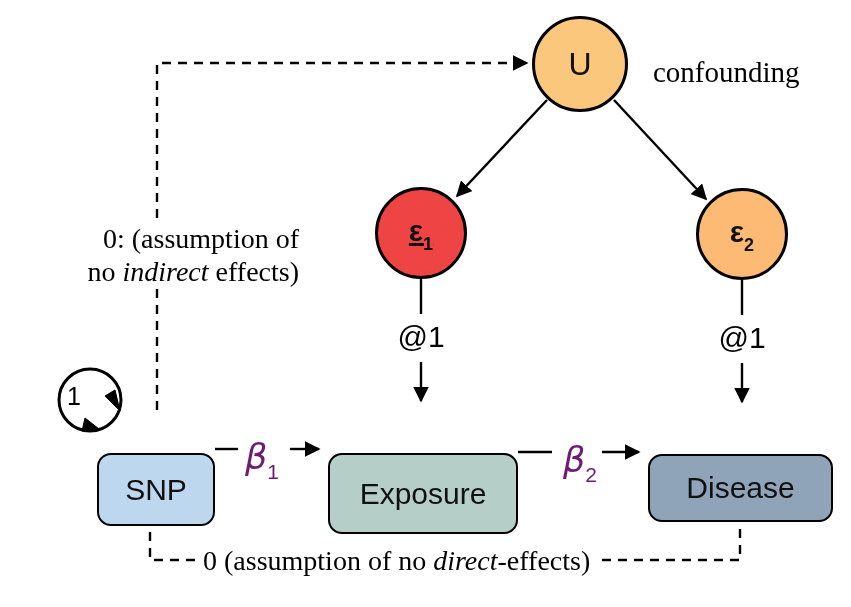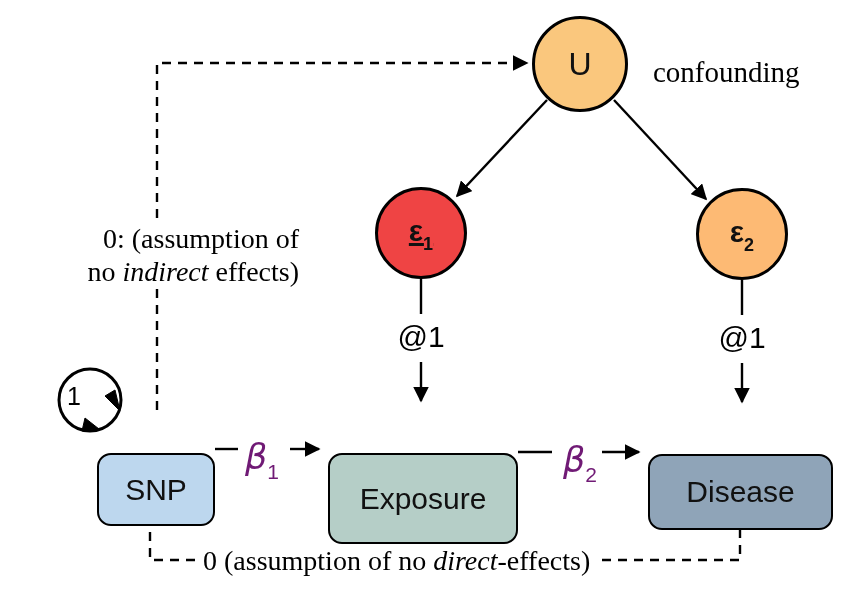--- a/index.html
+++ b/index.html
@@ -106,25 +106,25 @@
     <span>@1</span>
   </div>
   <div class="at1" style="left:711px;top:321px;width:62px;">
     <span>@1</span>
   </div>
 
   <div class="node rect-node" style="left:97px;top:410px;width:118px;height:73px;background:#BDD7EE;">
     <span>SNP</span>
   </div>
 
-  <div class="node rect-node" style="left:328px;top:410px;width:190px;height:91px;background:#B5CEC7;">
+  <div class="node rect-node" style="left:328px;top:410px;width:190px;height:81px;background:#B5CEC7;">
     <span>Exposure</span>
   </div>
 
-  <div class="node rect-node" style="left:648px;top:411px;width:185px;height:76px;background:#8FA4B8;">
+  <div class="node rect-node" style="left:648px;top:411px;width:185px;height:68px;background:#8FA4B8;">
     <span>Disease</span>
   </div>
 
   <div class="beta" style="left:245px;top:437px;">
     <span>β</span><sub>1</sub>
   </div>
   <div class="beta" style="left:563px;top:440px;">
     <span>β</span><sub>2</sub>
   </div>
 

